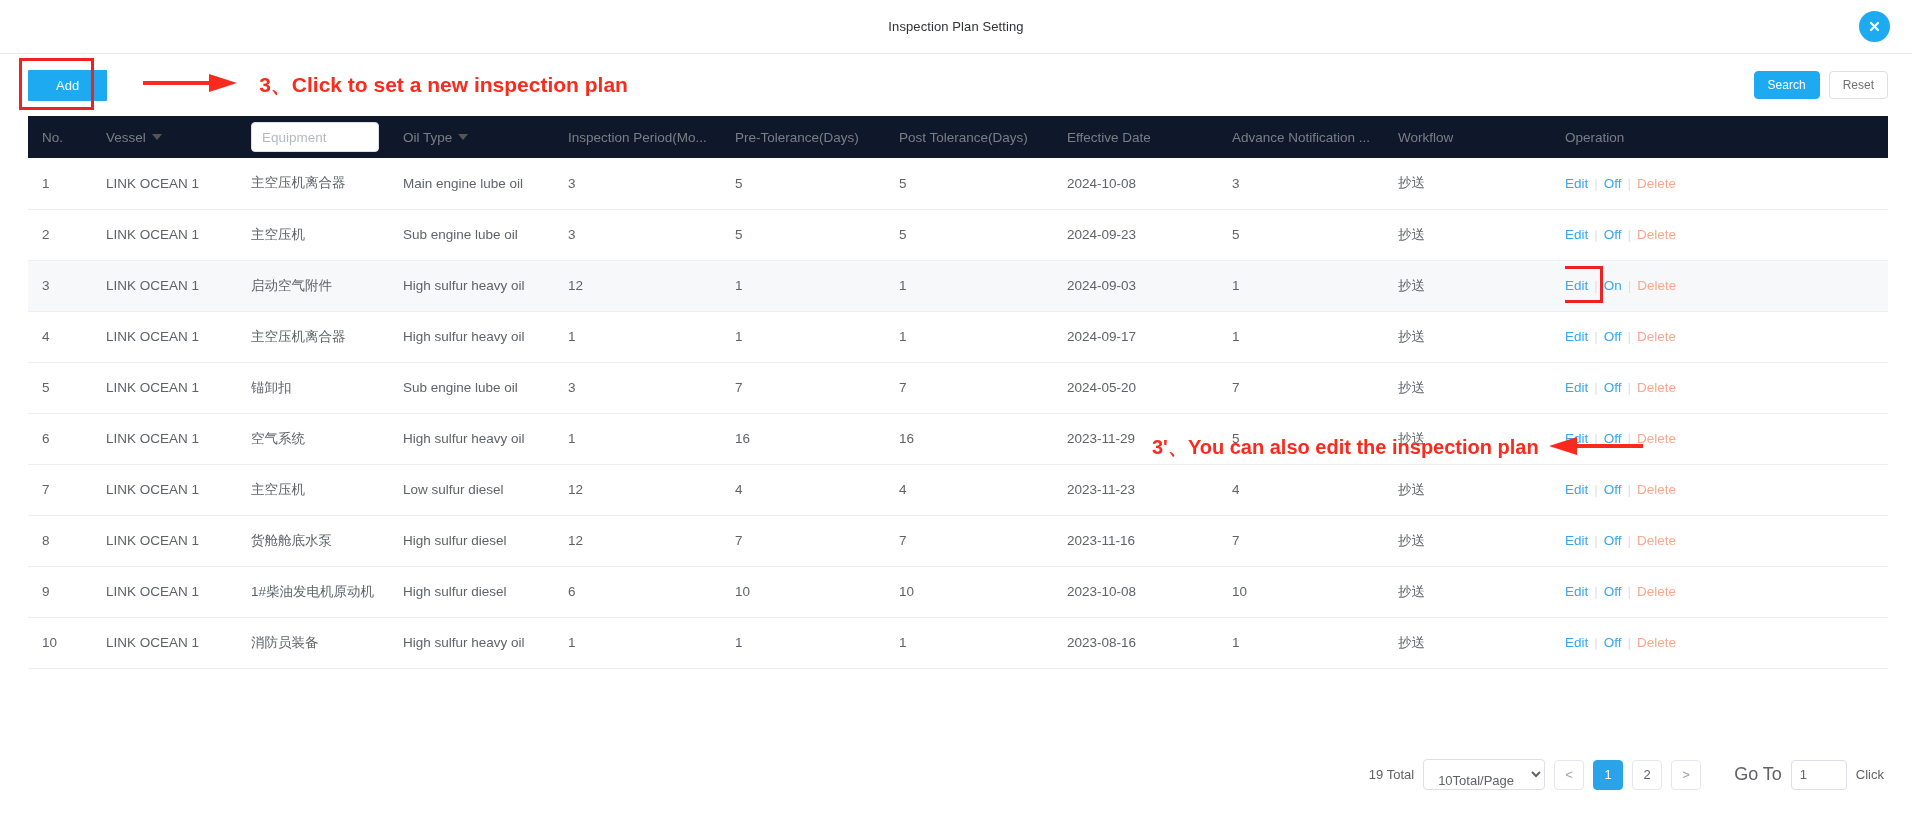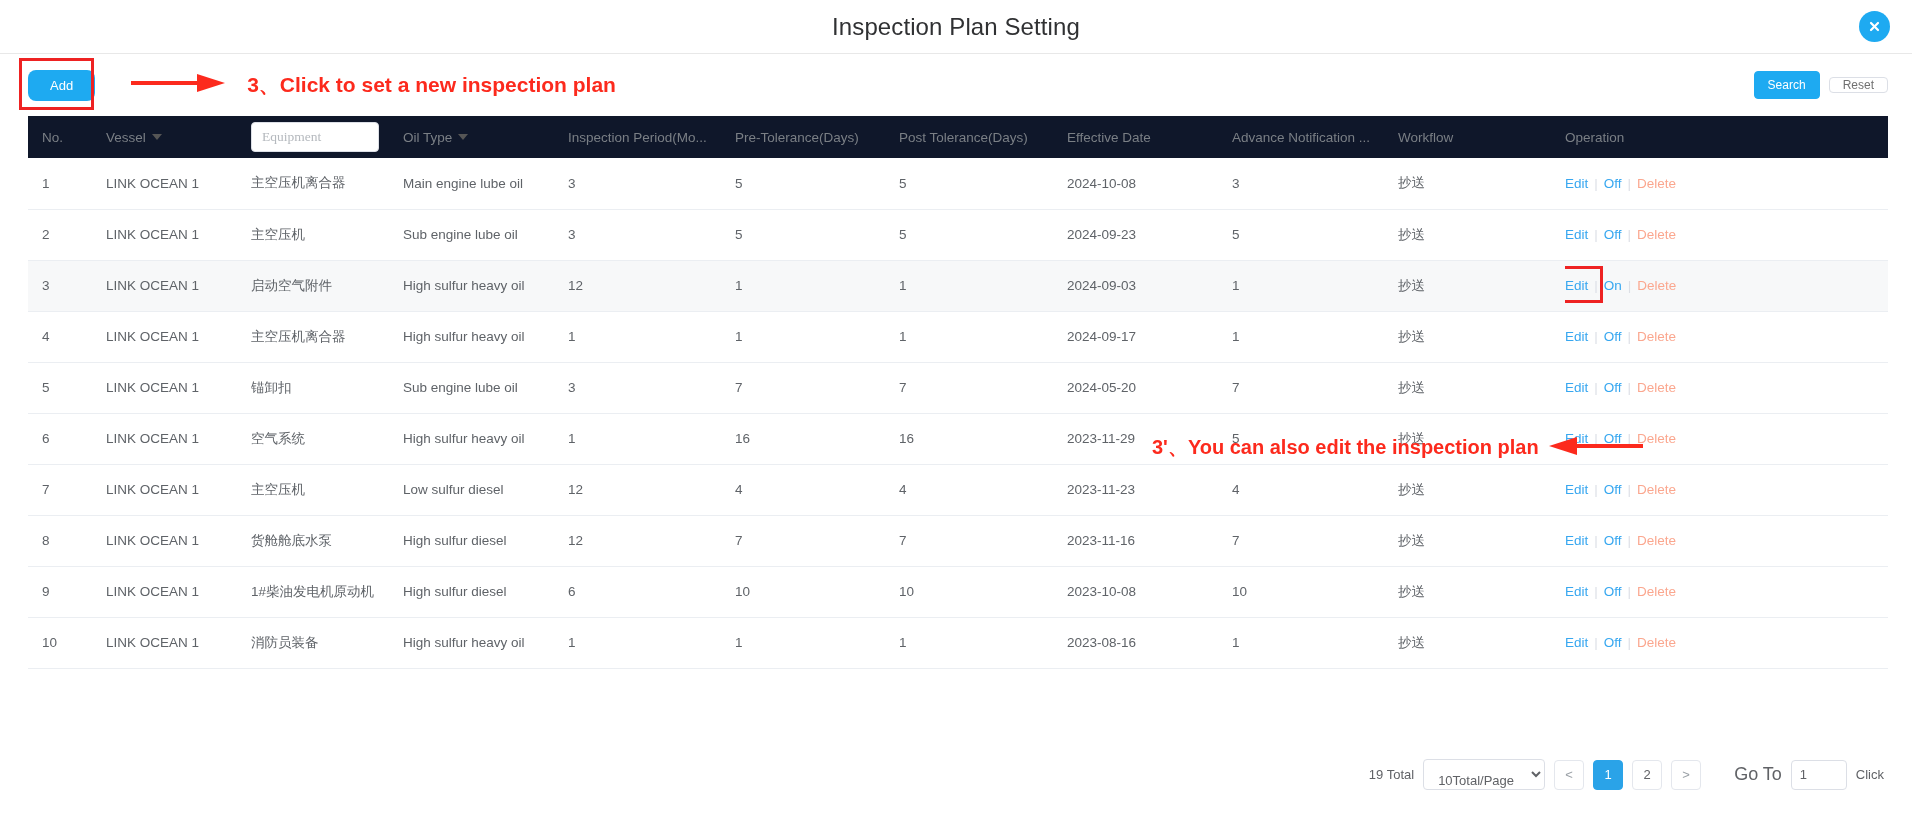--- a/index.html
+++ b/index.html
@@ -14,21 +14,21 @@
   
   .titlebar {
     position: relative;
     height: 54px;
     border-bottom: 1px solid #e8e8e8;
     display: flex;
     align-items: center;
     justify-content: center;
   }
   .titlebar-text {
-    font-size: 24px;
+    font-size: 13px;
     color: #303133;
     letter-spacing: .1px;
   }
   .close-btn {
     position: absolute;
     right: 22px;
     top: 11px;
     width: 31px; height: 31px;
     border-radius: 50%;
     background: #1eaaf1;
@@ -53,23 +53,23 @@
     position: absolute;
     left: -9px; top: -12px;
     width: 75px; height: 52px;
     border: 3px solid #ee2222;
     pointer-events: none;
   }
   .btn-add {
     background: #1eaaf1;
     color: #fff;
     border: none;
-    border-radius: 8px;
-    font-size: 13px;
-    padding: 0 22px;
+    border-radius: 1px;
+    font-size: 13px;
+    padding: 0 28px;
     height: 31px;
     line-height: 31px;
     cursor: pointer;
     font-family: inherit;
   }
 
   .anno-1 {
     display: flex;
     align-items: center;
     margin-left: 36px;
@@ -99,21 +99,21 @@
     padding: 0 13px;
     cursor: pointer;
     font-family: inherit;
   }
   .btn-reset {
     background: #fff;
     color: #707070;
     border: 1px solid #dcdfe6;
     border-radius: 4px;
     font-size: 12px;
-    height: 16px;
+    height: 28px;
     padding: 0 13px;
     cursor: pointer;
     font-family: inherit;
   }
 
   
   .table-wrap {
     position: relative;
     margin: 0 24px 0 28px;
     background: #fff;
@@ -151,21 +151,21 @@
   }
   .eq-input {
     width: 128px;
     height: 30px;
     border: 1px solid #dcdfe6;
     border-radius: 4px;
     background: #fff;
     padding: 0 10px;
     font-size: 13.5px;
     color: #606266;
-    font-family: Liberation Serif, serif;
+    font-family: Liberation Sans, sans-serif;
     outline: none;
   }
   .eq-input::placeholder { color: #b5b9be; }
 
   table.grid tbody td {
     height: 51px;
     padding: 0 6px 0 0;
     border-bottom: 1px solid #ebeef2;
     color: #5f6368;
     font-size: 13.5px;

